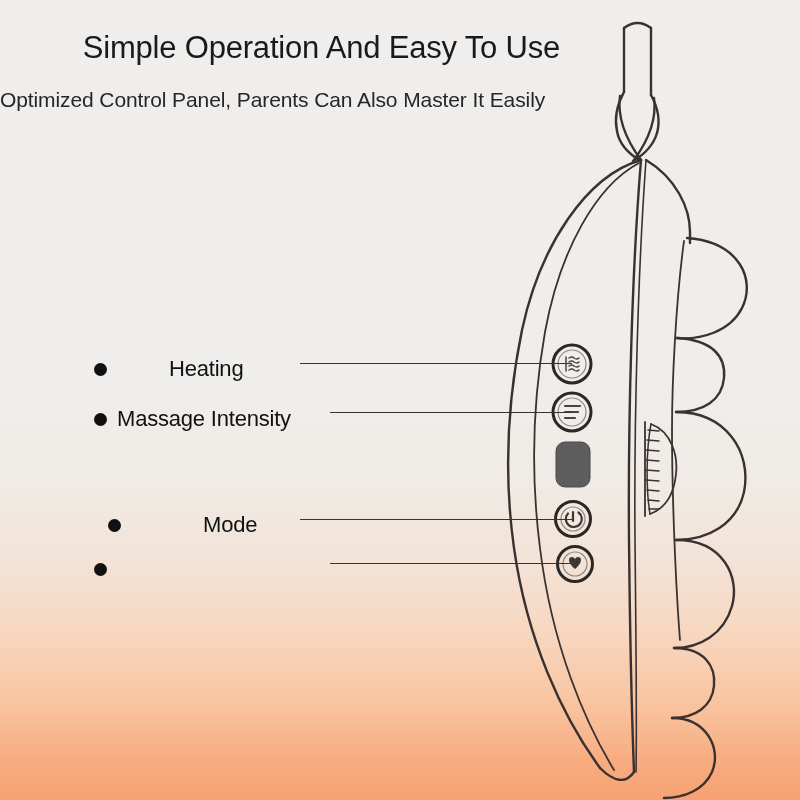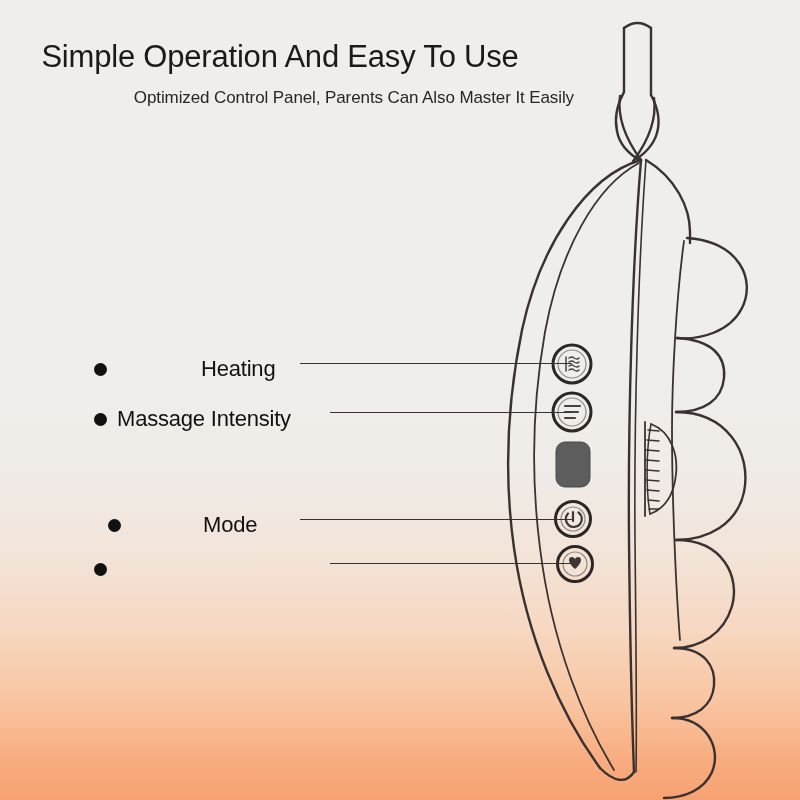--- a/index.html
+++ b/index.html
@@ -19,33 +19,32 @@
        #f3e3d7 70%,
        #f7d7c0 79%,
        #f9c4a0 88%,
        #f8ac80 95%,
        #f7a272 100%);
     overflow:hidden;
   }
   #heading{
     position:absolute;
     left:0; top:30px; width:560px;
-    text-align:center;
+    text-align:right;
     font-size:31px;
     font-weight:normal;
     color:#1a1a1a;
     letter-spacing:-0.2px;
     white-space:nowrap;
-    margin-top:9px;
   }
   #subheading{
     position:absolute;
-    left:14px; top:88px; width:560px;
-    text-align:right;
-    font-size:17px;
+    left:0; top:88px; width:560px;
+    text-align:left;
+    font-size:21px;
     font-weight:normal;
     color:#262626;
     letter-spacing:-0.1px;
     white-space:nowrap;
   }
   .callout{
     position:absolute;
     display:flex;
     align-items:center;
     height:30px;
@@ -165,21 +164,21 @@
     <g>
       <circle cx="575" cy="564" r="17.5" fill="none" stroke="#2c2724" stroke-width="3"></circle>
       <circle cx="575" cy="564" r="12" fill="none" stroke="#8e8884" stroke-width="1.2"></circle>
       <path d="M569 560 q0 -3 3 -3 q2 0 3 2 q1 -2 3 -2 q3 0 3 3 q0 4 -6 9 q-6 -5 -6 -9 z" fill="#3d3734"></path>
     </g>
   </svg>
 
   <div id="heading">Simple Operation And Easy To Use</div>
   <div id="subheading">Optimized Control Panel, Parents Can Also Master It Easily</div>
 
-  <div class="callout" style="left:94px; top:354px;gap:32px;">
+  <div class="callout" style="left:94px; top:354px;">
     <span class="bullet"></span>
     <span class="co-label" style="margin-left:62px;">Heating</span>
   </div>
   <div class="leader" style="left:300px; top:363px; width:272px;"></div>
 
   <div class="callout" style="left:94px; top:404px;">
     <span class="bullet"></span>
     <span class="co-label" style="margin-left:10px;">Massage Intensity</span>
   </div>
   <div class="leader" style="left:330px; top:412px; width:242px;"></div>

